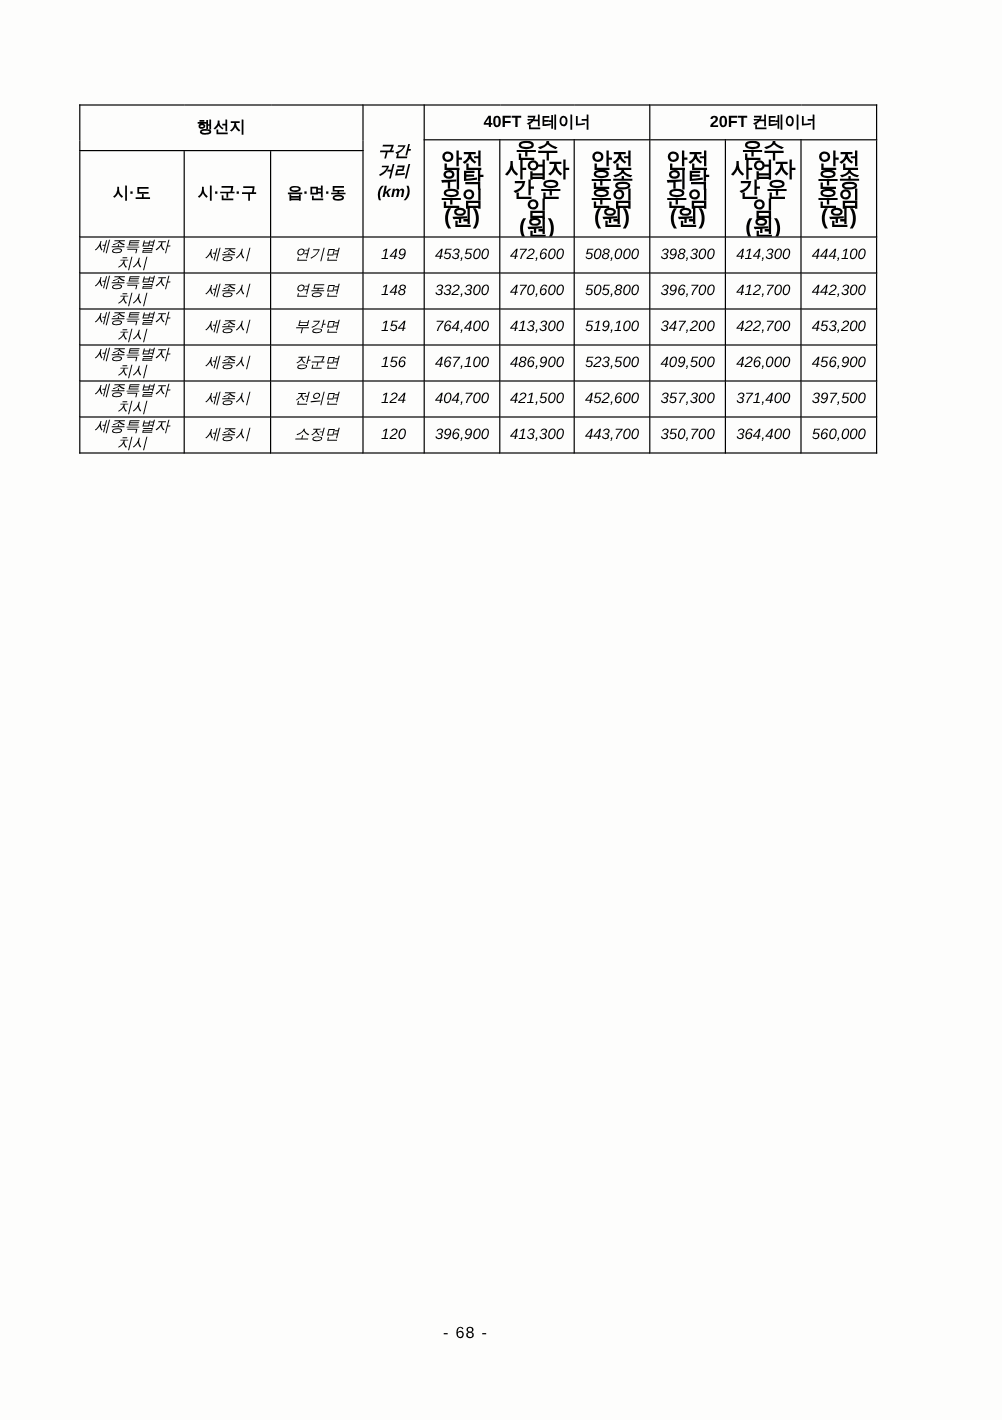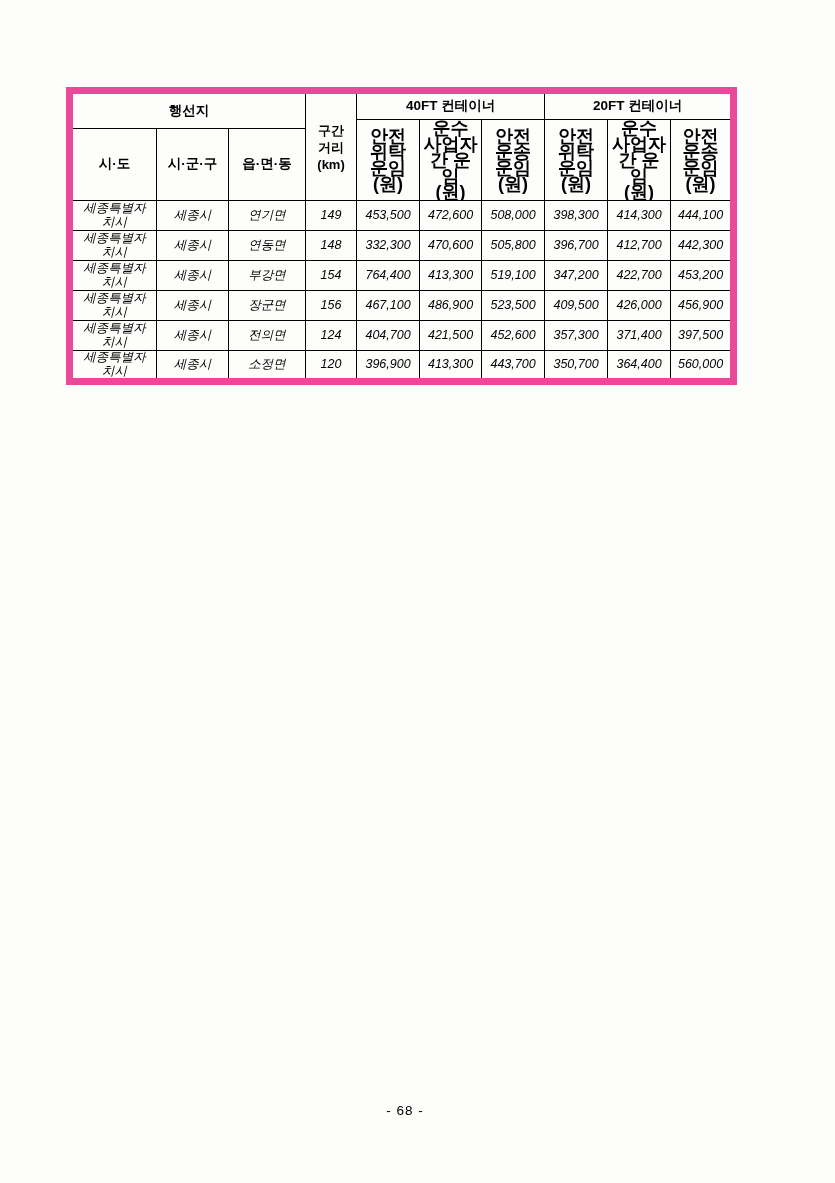--- a/index.html
+++ b/index.html
@@ -27,21 +27,21 @@
     top: 87px;
     width: 664px;
     border-collapse: collapse;
     table-layout: fixed;
   }
   table.rate-table,
   table.rate-table td {
     border: 1px solid #000;
   }
   table.rate-table {
-    border: 7px solid #ec4899;
+    border: 1px solid #ec4899;
   }
   table.rate-table td {
     text-align: center;
     vertical-align: middle;
     padding: 0 2px;
     box-sizing: border-box;
     overflow: hidden;
   }
   
   .ml { white-space: pre-line; }
@@ -54,38 +54,39 @@
   }
   td.hsub {
     font-weight: bold;
     font-size: 18px;
     line-height: 16px;
   }
   td.hkm {
     font-weight: bold;
     font-size: 13px;
     line-height: 17px;
+    font-style: italic;
   }
   
   td.hdr-bottom { border-bottom: 2px solid #000; }
 
   
   tr.drow { height: 30px; font-style: italic; }
   tr.hr1 { height: 29px; }
   tr.hr2 { height: 8px; }
   tr.hr3 { height: 68px; }
   td.dcell {
     font-size: 12.5px;
     line-height: 13.5px;
     font-weight: normal;
   }
 
   .footer {
     position: absolute;
-    left: 73px;
+    left: 56px;
     top: 1103px;
     width: 664px;
     text-align: center;
     font-size: 13.5px;
     letter-spacing: 1px;
   }
 </style>
 </head>
 <body>
 

